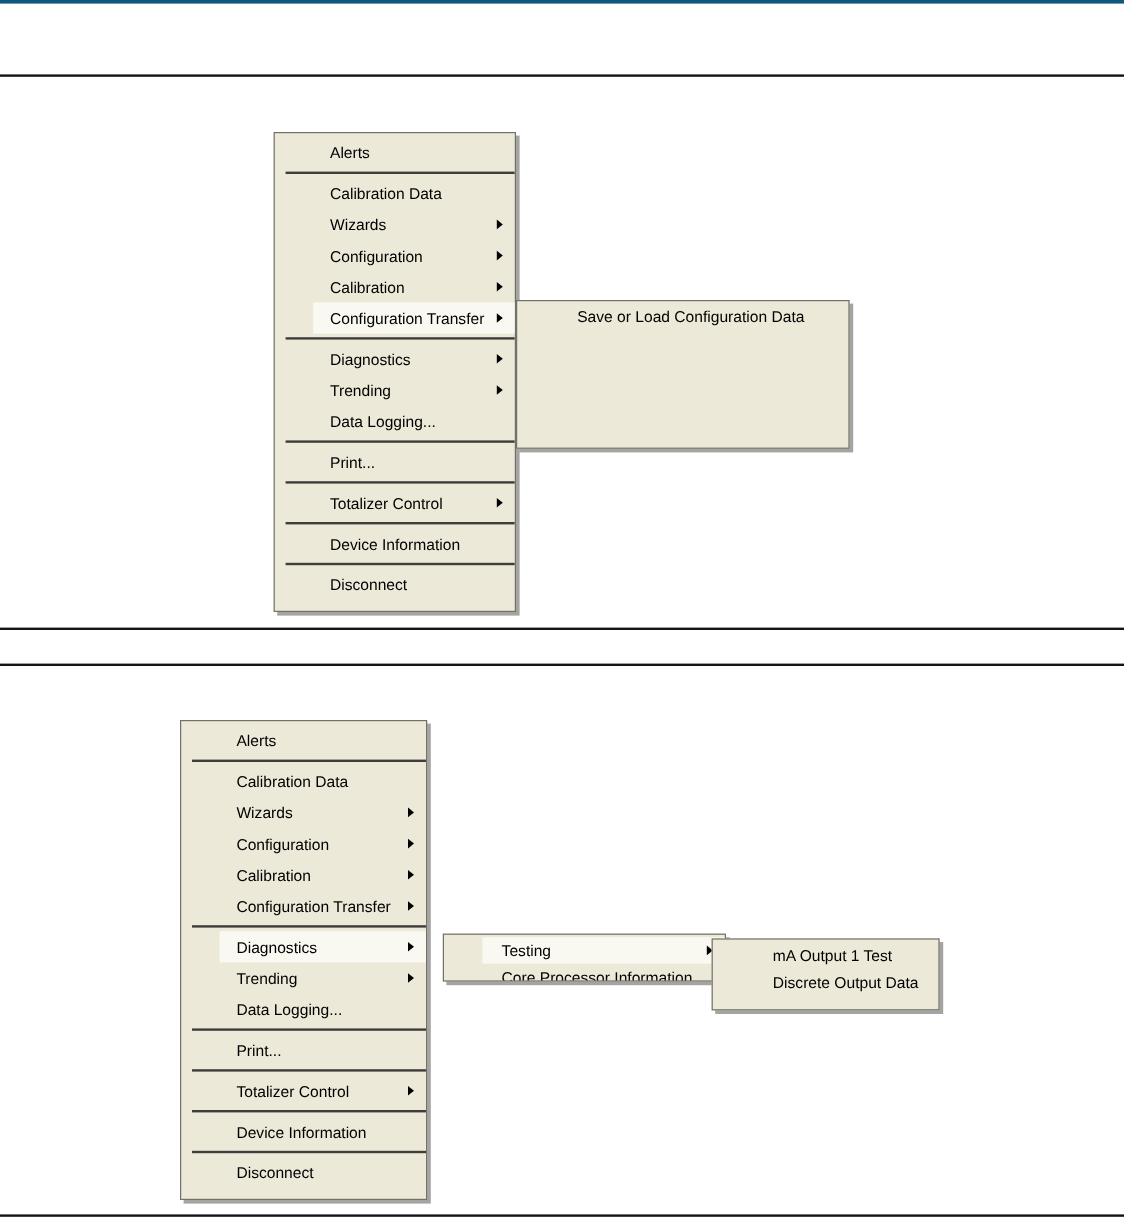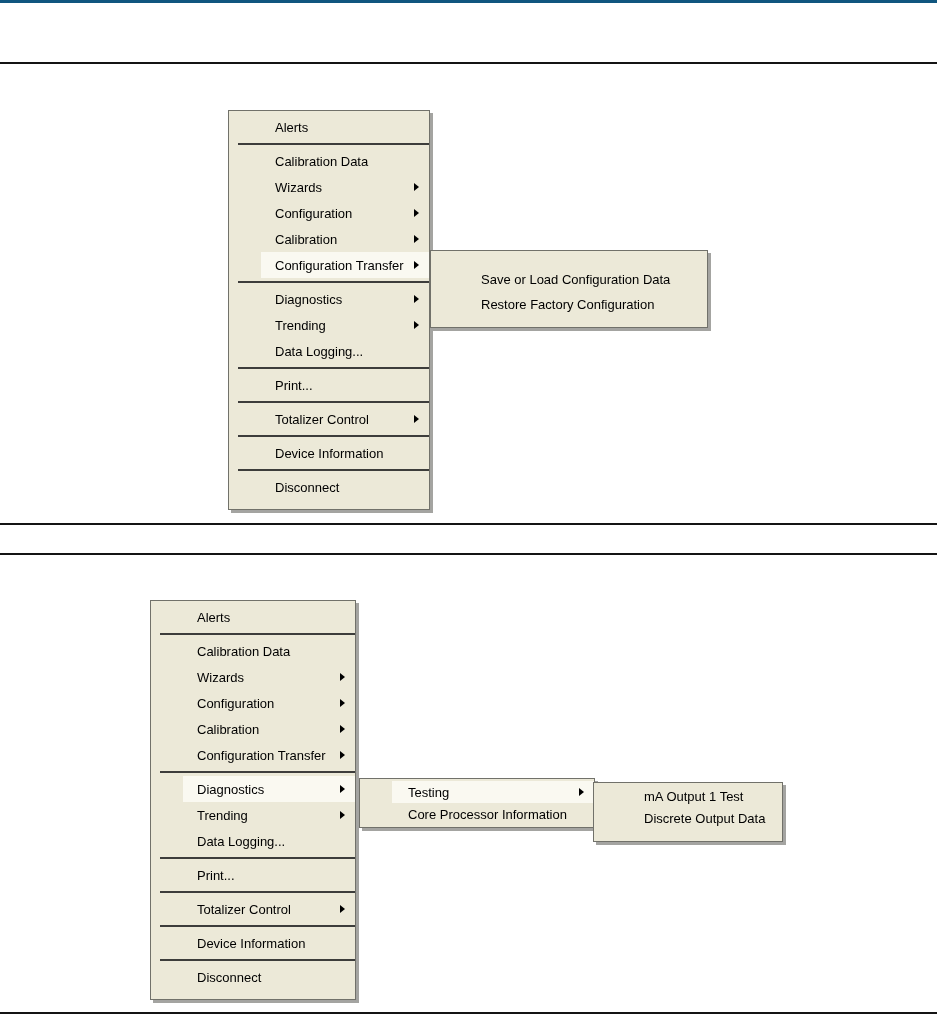--- a/index.html
+++ b/index.html
@@ -110,26 +110,23 @@
     <div class="menu-sep"></div>
     <div class="menu-item">
       <span class="menu-label">Device Information</span>
     </div>
     <div class="menu-sep"></div>
     <div class="menu-item">
       <span class="menu-label">Disconnect</span>
     </div>
   </div>
 
-<div class="menu compact" style="left: 430px; top: 250px; width: 278px; height: 78px; padding-top: 16px;">
+<div class="menu compact" style="left: 430px; top: 250px; width: 278px; height: 124px; padding-top: 0;">
     <div class="menu-item">
       <span class="menu-label">Save or Load Configuration Data</span>
-    </div>
-    <div class="menu-item">
-      <span class="menu-label">Restore Factory Configuration</span>
     </div>
   </div>
 
 <div class="menu" style="left: 150px; top: 600px; width: 206px; height: 400px;">
     <div class="menu-item">
       <span class="menu-label">Alerts</span>
     </div>
     <div class="menu-sep"></div>
     <div class="menu-item">
       <span class="menu-label">Calibration Data</span>
@@ -174,21 +171,21 @@
     <div class="menu-sep"></div>
     <div class="menu-item">
       <span class="menu-label">Device Information</span>
     </div>
     <div class="menu-sep"></div>
     <div class="menu-item">
       <span class="menu-label">Disconnect</span>
     </div>
   </div>
 
-<div class="menu tight" style="left: 359px; top: 778px; width: 236px; height: 50px; padding-top: 2px;">
+<div class="menu tight" style="left: 369px; top: 778px; width: 236px; height: 40px; padding-top: 2px;">
     <div class="menu-item highlighted">
       <span class="menu-label">Testing</span>
       <span class="submenu-arrow"></span>
     </div>
     <div class="menu-item">
       <span class="menu-label">Core Processor Information</span>
     </div>
   </div>
 
 <div class="menu tight" style="left: 593px; top: 782px; width: 190px; height: 60px; padding-top: 2px; padding-left: 2px;">

